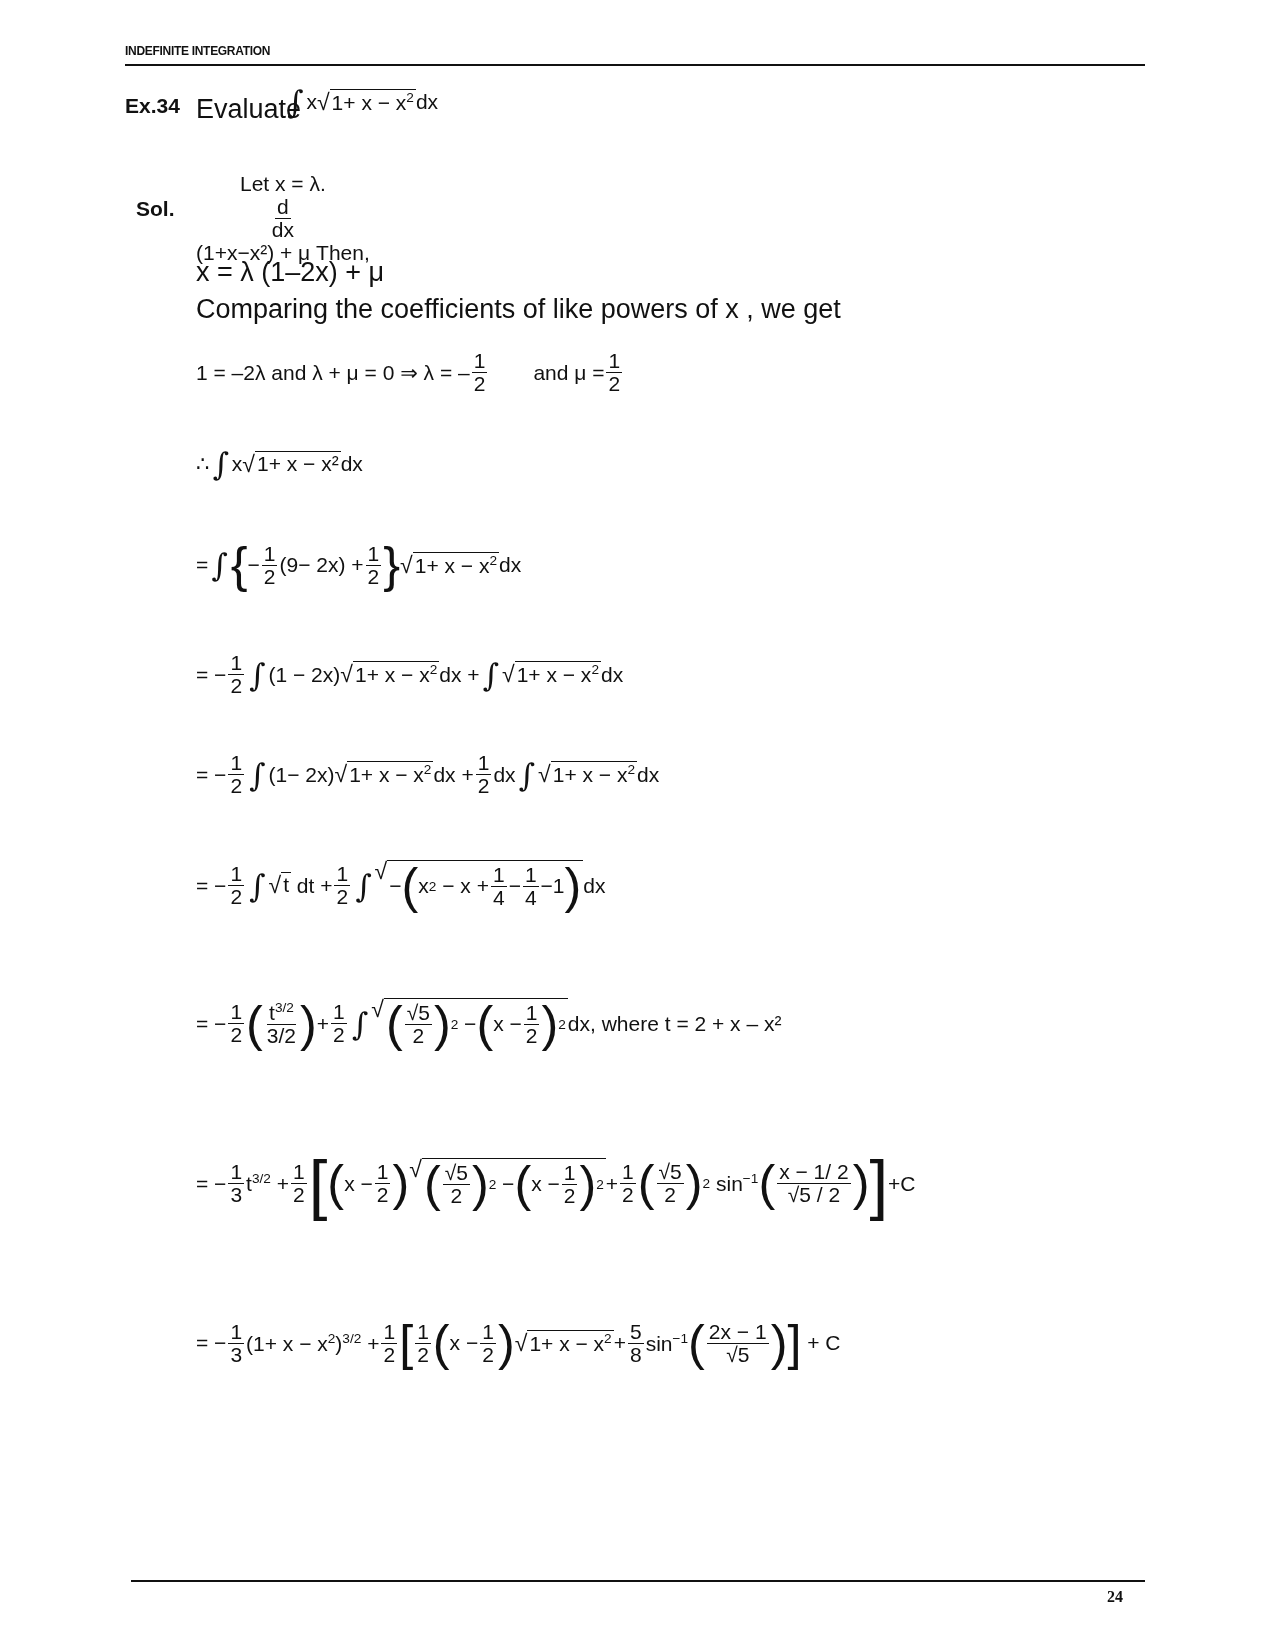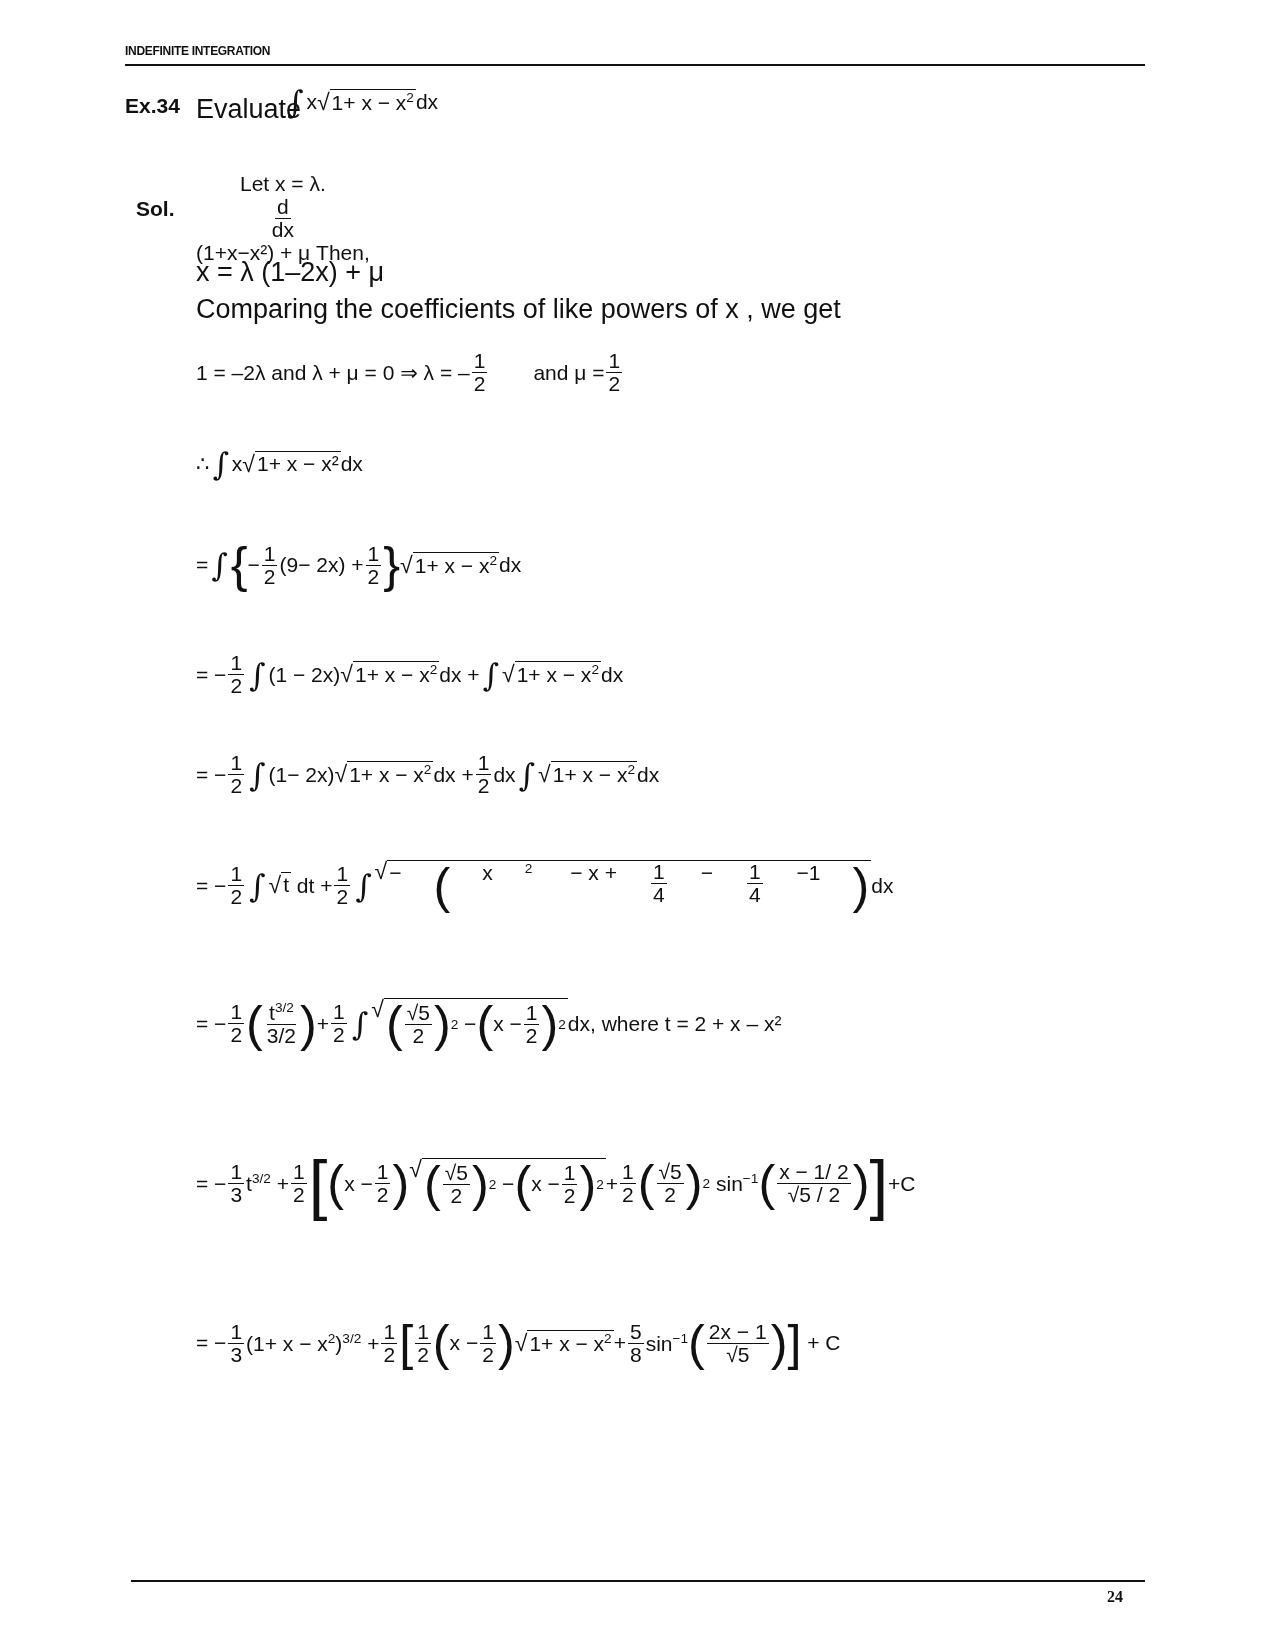--- a/index.html
+++ b/index.html
@@ -159,21 +159,21 @@
       <span class="under">t</span>
     </span>
     <span>&nbsp;dt +</span>
   <span class="frac">
       <span class="num">1</span>
       <span class="den">2</span>
     </span>
   <span class="int">∫</span>
   <span class="sqrt">
       <span class="rad big">√</span>
-      <span class="under" style="display:flex;gap:32px;">−<span class="big">(</span>x<sup>2</sup>&nbsp;− x +<span class="frac">
+      <span class="under" style="display:flex;align-items:center;">−<span class="big">(</span>x<sup>2</sup>&nbsp;− x +<span class="frac">
           <span class="num">1</span>
           <span class="den">4</span>
         </span>−<span class="frac">
           <span class="num">1</span>
           <span class="den">4</span>
         </span>−1<span class="big">)</span></span>
     </span>
     <span>dx</span>
 </div>
 

